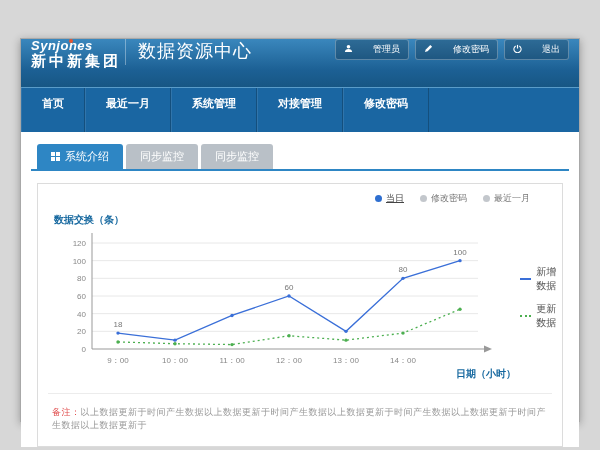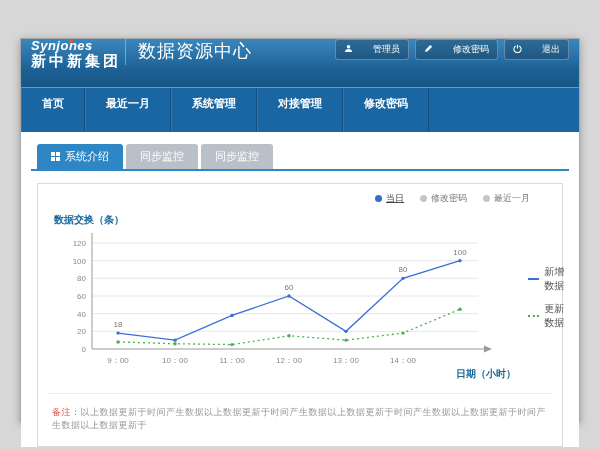--- a/index.html
+++ b/index.html
@@ -39,21 +39,21 @@
   .panel { border:1px solid #dcdcdc; margin:12px 6px 10px; padding:8px 10px 8px; background:#fff; }
   .filters { display:flex; justify-content:flex-end; gap:16px; padding-right:22px; font-size:9px; color:#777; }
   .filter { display:flex; align-items:center; gap:4px; cursor:pointer; }
   .filter .dot { width:7px; height:7px; border-radius:50%; background:#c3c7cc; display:inline-block; }
   .filter.selected .dot { background:#2f6fd0; }
   .filter.selected { color:#444;text-decoration:underline; }
 
   .chart-row { display:flex; align-items:center; margin-top:2px; }
   #chart-svg { flex:none; }
   .series-legend { width:76px; font-size:10px; color:#555; }
-  .series-item { display:flex; align-items:center; margin:9px 8px; cursor:pointer; }
+  .series-item { display:flex; align-items:center; margin:9px 0; cursor:pointer; }
   .sample { display:inline-block; width:22px; border-top:2px solid #888; margin-right:5px; }
 
   .note { margin-top:6px; border-top:1px solid #ececec; padding:12px 4px 6px; text-align:left;
           font-size:9px; color:#999; letter-spacing:.5px; }
   .note-label { color:#e04b4b; }
 </style>
 </head>
 <body>
 
 <div class="stage">

